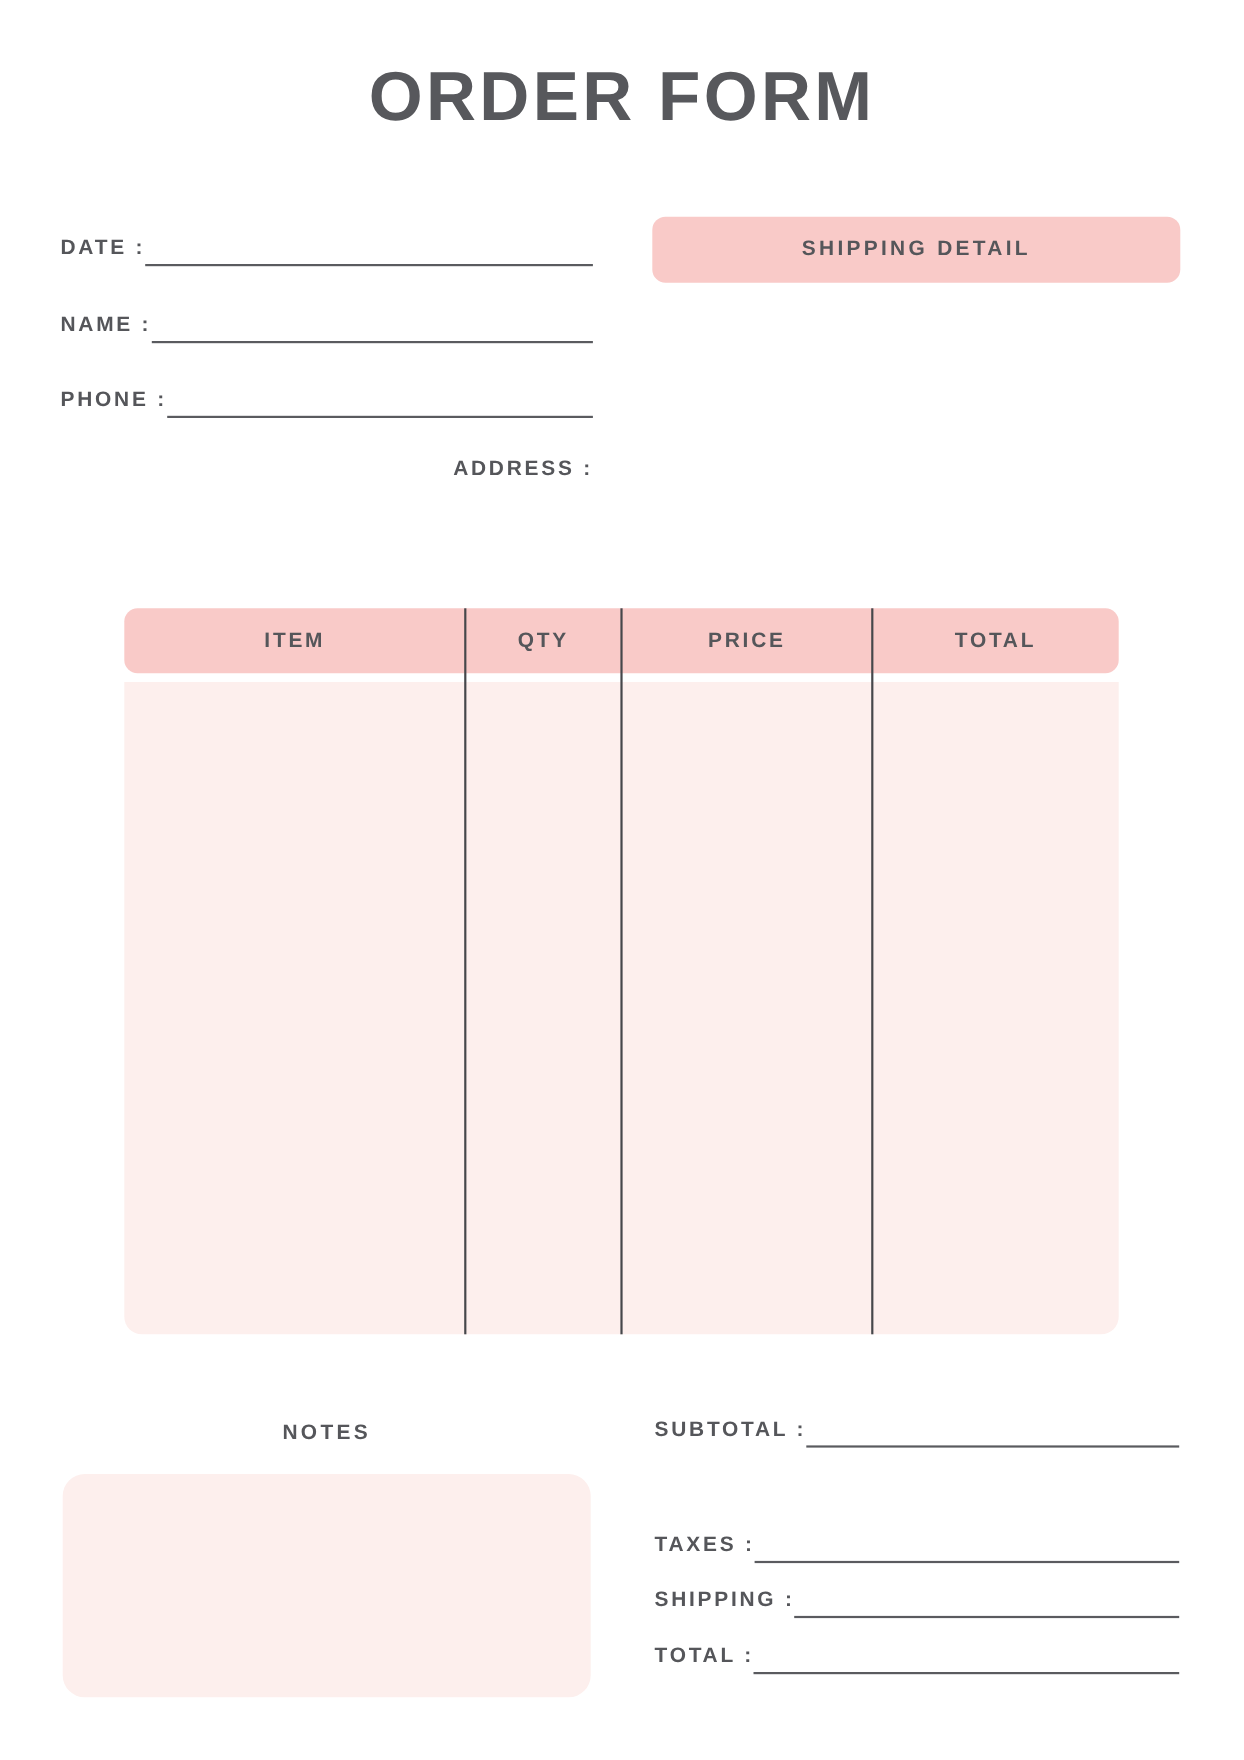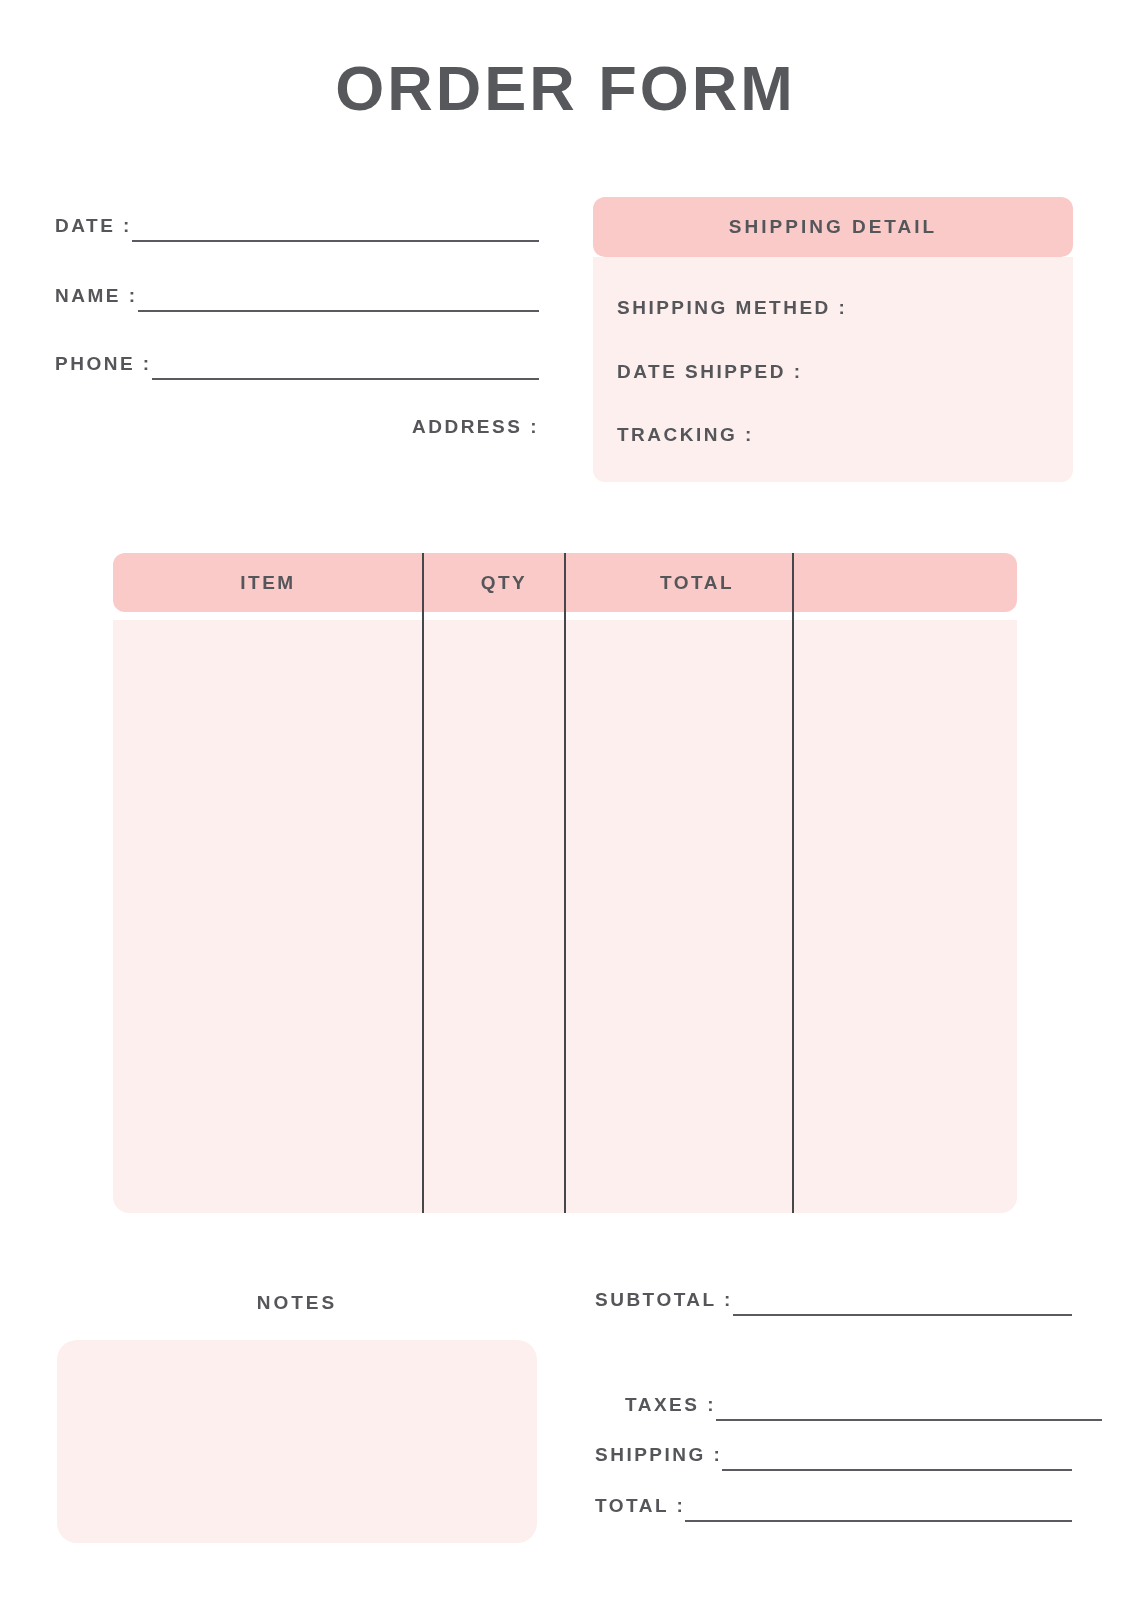--- a/index.html
+++ b/index.html
@@ -63,21 +63,20 @@
     font-size:19px;font-weight:bold;letter-spacing:2.5px;white-space:pre;
   }
   .ship-label.l1{top:40px;}
   .ship-label.l2{top:104px;}
   .ship-label.l3{top:167px;}
   
   .tbl-header{
     position:absolute;left:113px;top:553px;width:904px;height:59px;
     background:var(--accent-pink);border-radius:12px;
     display:flex;
-    gap:10px;
   }
   .tbl-header .th{
     display:flex;align-items:center;justify-content:center;
     font-size:19px;font-weight:bold;letter-spacing:2.5px;
   }
   .th.c-item {width:310px;}
   .th.c-qty  {width:142px;}
   .th.c-price{width:228px;}
   .th.c-total{width:224px;}
   .tbl-body{
@@ -98,21 +97,21 @@
     text-align:center;
     font-size:19px;font-weight:bold;letter-spacing:3px;
   }
   .notes-box{
     position:absolute;left:57px;top:1340px;width:480px;height:203px;
     background:var(--light-pink);border-radius:20px;
   }
   
   .row-subtotal{left:595px;top:1282px;width:477px;}
   .row-discount{left:595px;top:1336px;width:477px;}
-  .row-taxes   {left:625px;top:1387px;width:477px;justify-content:flex-end;}
+  .row-taxes   {left:595px;top:1387px;width:477px;justify-content:flex-end;}
   .row-shipping{left:595px;top:1437px;width:477px;}
   .row-total   {left:595px;top:1488px;width:477px;}
 </style>
 </head>
 <body>
 
 <div class="page">
 
   <h1 class="page-title">ORDER FORM</h1>
 
@@ -129,29 +128,25 @@
     <span class="fline"></span>
   </div>
   <div class="frow row-address">
     <span class="flabel">ADDRESS :</span>
     <span class="fline"></span>
   </div>
 
   <div class="ship-header">
     <span>SHIPPING DETAIL</span>
   </div>
-  <div class="ship-body">
-    <span class="ship-label l1">SHIPPING METHED :</span>
-    <span class="ship-label l2">DATE SHIPPED :</span>
-    <span class="ship-label l3">TRACKING :</span>
-  </div>
 
   <div class="tbl-header">
     <div class="th c-item">ITEM</div>
     <div class="th c-qty">QTY</div>
+    <div class="th c-price">PRICE</div>
     <div class="th c-total">TOTAL</div>
   </div>
   <div class="tbl-body"></div>
   <div class="tbl-divider div-1"></div>
   <div class="tbl-divider div-2"></div>
   <div class="tbl-divider div-3"></div>
 
   <div class="notes-label">NOTES</div>
   <div class="notes-box"></div>
 

